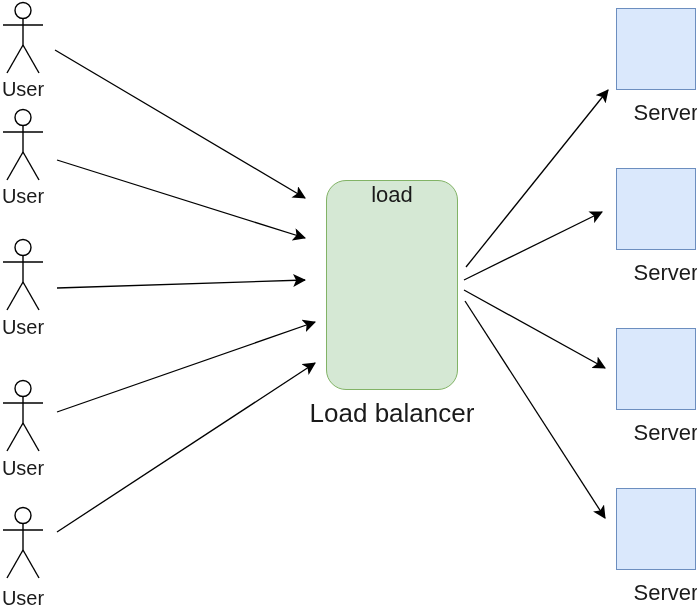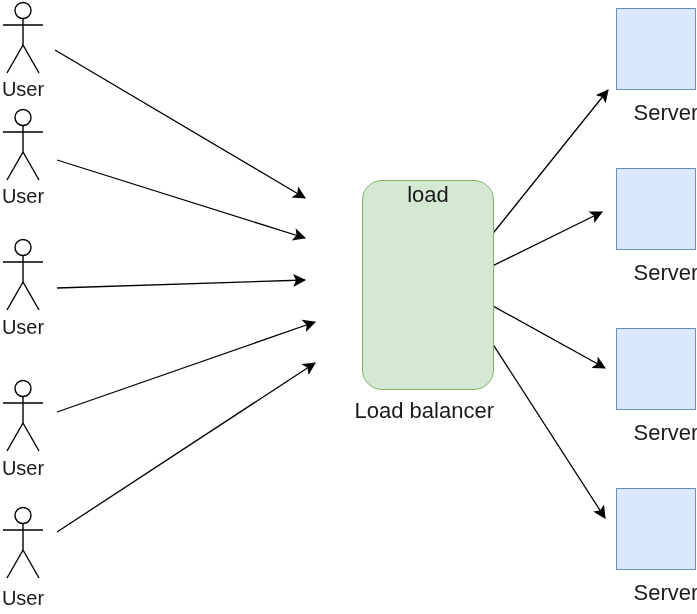--- a/index.html
+++ b/index.html
@@ -15,22 +15,22 @@
   .arrow{stroke:var(--line);stroke-width:1.3;fill:none;}
   .ah{fill:var(--line);}
   .actor{position:absolute;width:44px;height:74px;}
   .actor svg{display:block;}
   .actor-stroke{stroke:var(--line);stroke-width:1.4;fill:none;}
   .node-label{position:absolute;font-size:20px;line-height:1;text-align:center;color:var(--text);white-space:nowrap;}
   .user-label{width:46px;}
   .lb-box{position:absolute;left:326px;top:180px;width:132px;height:210px;
     background:var(--lb-fill);border:1px solid var(--lb-border);border-radius:20px;
     display:flex;flex-direction:column;align-items:center;justify-content:space-between;
-    font-size:22px;line-height:27px;text-align:center;margin-left:36px;}
-  .lb-caption{position:absolute;left:290px;top:400px;width:204px;font-size:22px;text-align:right;line-height:1;}
+    font-size:22px;line-height:27px;text-align:center;}
+  .lb-caption{position:absolute;left:290px;top:400px;width:204px;font-size:26px;text-align:center;line-height:1;}
   .server-box{position:absolute;left:616px;width:80px;height:82px;
     background:var(--server-fill);border:1px solid var(--server-border);}
   .server-label{left:626px;width:80px;font-size:22px;}
 </style>
 </head>
 <body>
 
 <div class="canvas">
 
   <svg class="layer" viewBox="0 0 697 614" xmlns="http://www.w3.org/2000/svg">

